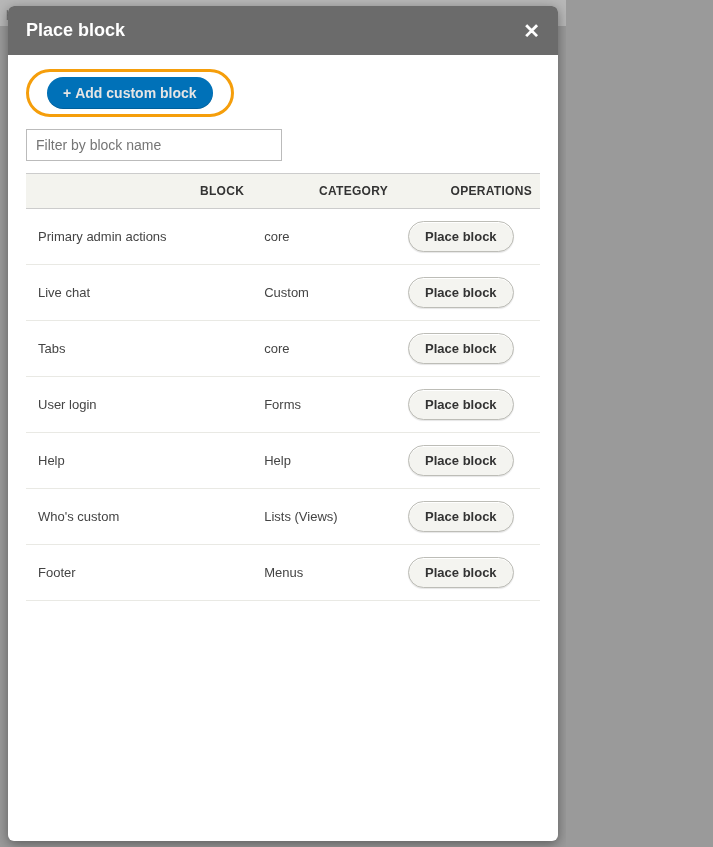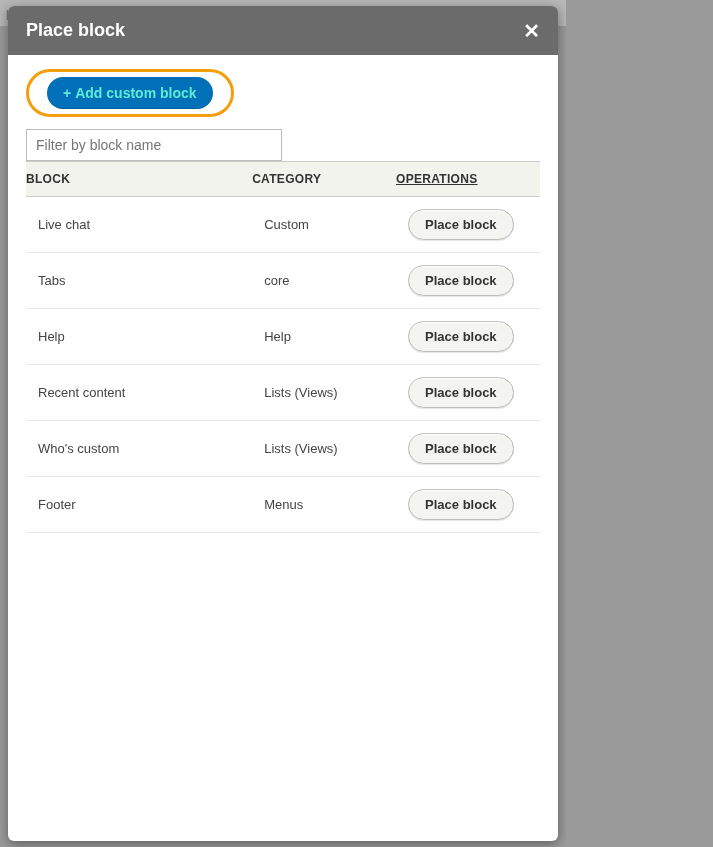--- a/index.html
+++ b/index.html
@@ -8,29 +8,29 @@
   .bg-nav{position:absolute;top:0;left:0;right:0;height:26px;background:#cfcfcf;color:#555;font-size:12px;display:flex;align-items:center;gap:20px;padding-left:6px;opacity:.55;}
   .bg-nav span{display:inline-flex;align-items:center;gap:4px;}
   
   .modal{position:absolute;left:8px;right:8px;top:6px;bottom:6px;border-radius:6px;overflow:hidden;box-shadow:0 3px 12px rgba(0,0,0,.4);background:#fff;display:flex;flex-direction:column;}
   .modal-header{background:#6b6b6b;color:#fff;padding:14px 18px;display:flex;align-items:center;justify-content:space-between;}
   .modal-title{font-size:18px;font-weight:bold;}
   .close{font-size:20px;font-weight:bold;cursor:pointer;line-height:1;}
   .modal-body{flex:1;overflow-y:scroll;padding:0 18px 18px 18px;box-sizing:border-box;position:relative;}
   
   .highlight-ring{display:inline-block;border:3px solid #f59e0b;border-radius:24px;padding:5px 18px;margin:14px 0 12px 0;}
-  .btn-primary{background:#0071b8;color:#5eead4;border:none;border-radius:20px;padding:8px 16px;font-size:14px;font-weight:bold;cursor:pointer;box-shadow:inset 0 -1px 0 rgba(0,0,0,.15);}
+  .btn-primary{background:#0071b8;color:#e5e5e5;border:none;border-radius:20px;padding:8px 16px;font-size:14px;font-weight:bold;cursor:pointer;box-shadow:inset 0 -1px 0 rgba(0,0,0,.15);}
   .btn-primary .plus{font-weight:bold;margin-right:4px;}
-  .filter{width:256px;border:1px solid #bbb;padding:7px 9px;font-size:14px;color:#888;box-sizing:border-box;display:block;margin-bottom:0;}
+  .filter{width:256px;border:1px solid #bbb;padding:7px 9px;font-size:14px;color:#888;box-sizing:border-box;display:block;margin-bottom:12px;}
   table{width:100%;border-collapse:collapse;}
-  thead th{background:#f3f3ee;border-top:1px solid #ccc;border-bottom:1px solid #ccc;text-align:left;padding:10px 0;font-size:12px;font-weight:bold;letter-spacing:.3px;}
+  thead th{background:#f3f3ee;border-top:1px solid #ccc;border-bottom:1px solid #ccc;text-align:right;padding:10px 8px;font-size:12px;font-weight:bold;letter-spacing:.3px;}
   tbody td{border-bottom:1px solid #e9e9e4;padding:12px 12px;font-size:13px;color:#444;}
   .col-block{width:44%;}
   .col-cat{width:28%;}
-  .col-ops{width:28%;text-decoration:underline;}
+  .col-ops{width:28%;}
   .btn-place{background:#f4f4f0;border:1px solid #bdbdb7;border-radius:18px;padding:7px 16px;font-size:13px;font-weight:bold;color:#333;cursor:pointer;box-shadow:inset 0 1px 0 #fff,0 1px 1px rgba(0,0,0,.1);}
   
   .modal-body::-webkit-scrollbar{width:14px;}
   .modal-body::-webkit-scrollbar-track{background:#eee;}
   .modal-body::-webkit-scrollbar-thumb{background:#c1c1c1;border:1px solid #aaa;}
 </style>
 </head>
 <body>
 
 <div class="viewport">
@@ -59,37 +59,42 @@
       <table>
         <thead>
           <tr>
             <th class="col-block">BLOCK</th>
             <th class="col-cat">CATEGORY</th>
             <th class="col-ops">OPERATIONS</th>
           </tr>
         </thead>
         <tbody id="rows">
             <tr>
+              <td>Primary admin actions</td>
+              <td>core</td>
+              <td><button class="btn-place">Place block</button></td>
+            </tr>
+            <tr>
               <td>Live chat</td>
               <td>Custom</td>
               <td><button class="btn-place">Place block</button></td>
             </tr>
             <tr>
               <td>Tabs</td>
               <td>core</td>
               <td><button class="btn-place">Place block</button></td>
             </tr>
             <tr>
-              <td>Help</td>
-              <td>Help</td>
+              <td>User login</td>
+              <td>Forms</td>
               <td><button class="btn-place">Place block</button></td>
             </tr>
             <tr>
-              <td>Recent content</td>
-              <td>Lists (Views)</td>
+              <td>Help</td>
+              <td>Help</td>
               <td><button class="btn-place">Place block</button></td>
             </tr>
             <tr>
               <td>Who's custom</td>
               <td>Lists (Views)</td>
               <td><button class="btn-place">Place block</button></td>
             </tr>
             <tr>
               <td>Footer</td>
               <td>Menus</td>

